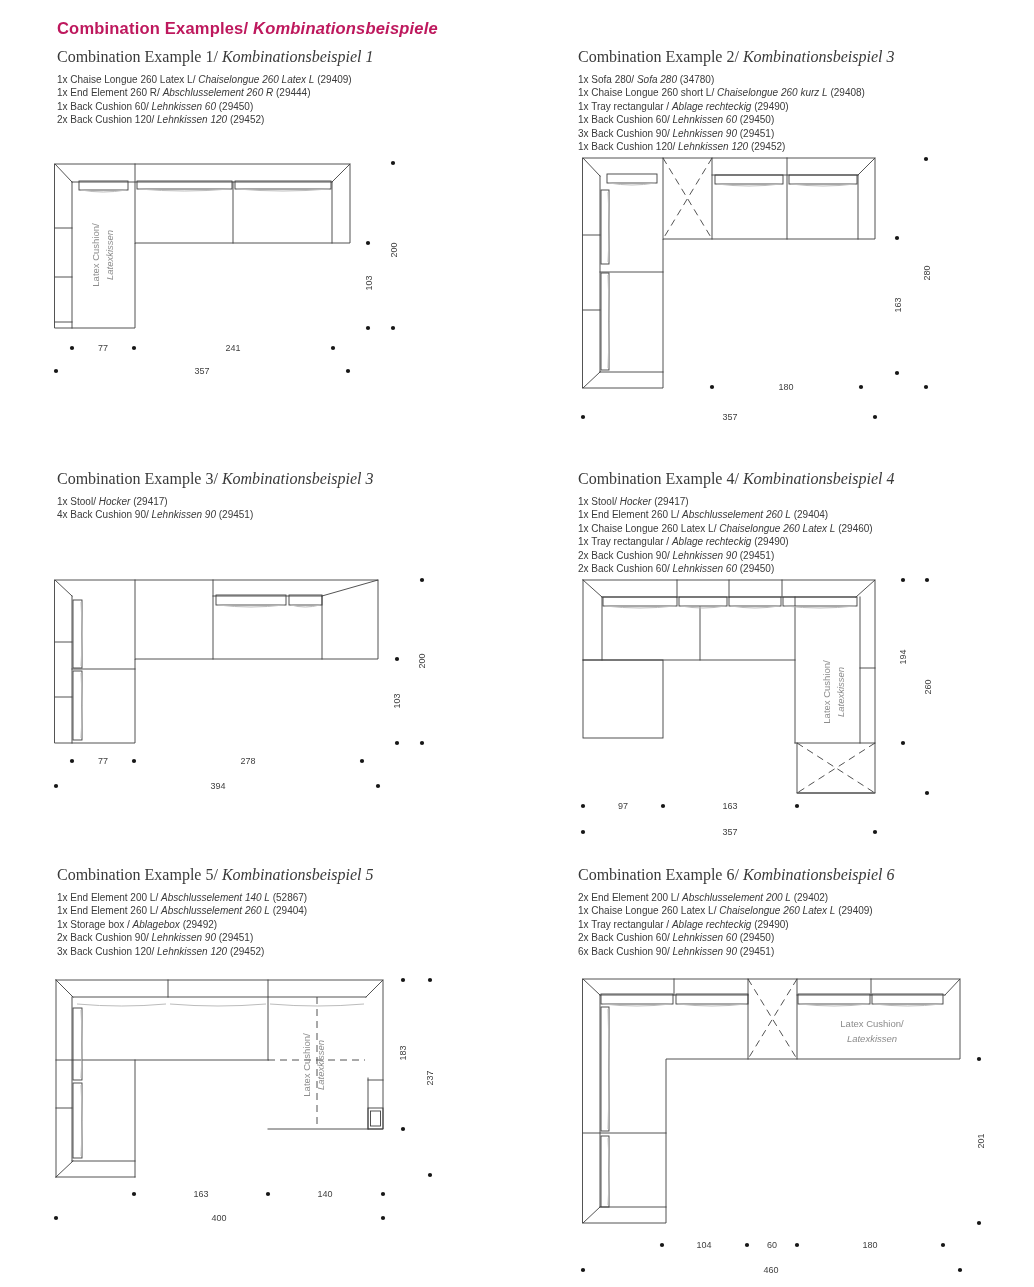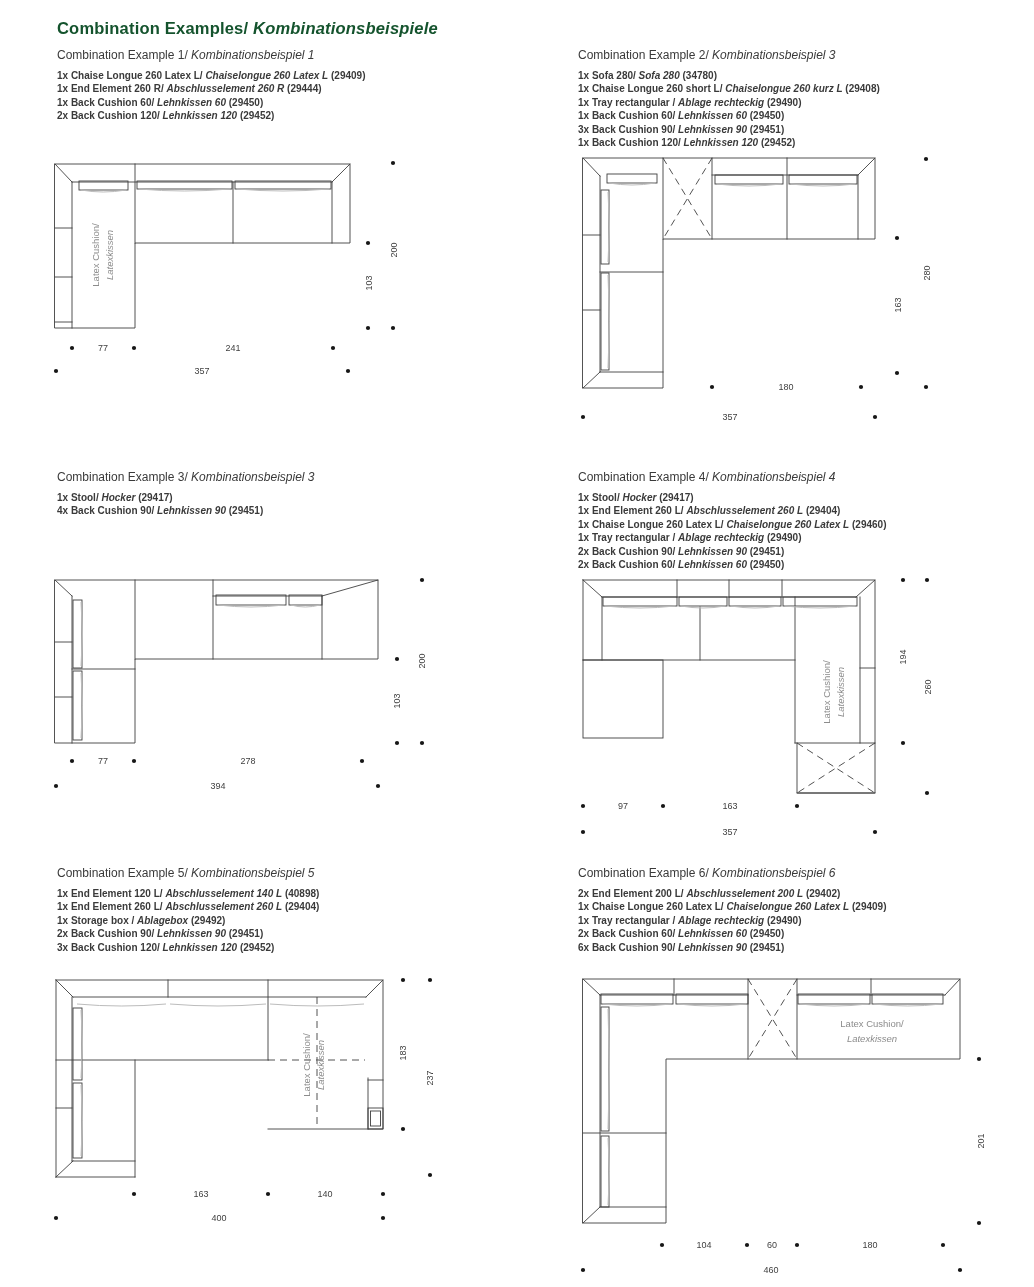--- a/index.html
+++ b/index.html
@@ -1,23 +1,23 @@
 <!DOCTYPE html>
 <html><head>
 <meta charset="utf-8">
 <title>Combination Examples</title>
 <style>
   html,body{margin:0;padding:0;background:#ffffff;}
   #page{position:relative;width:1034px;height:1287px;background:#ffffff;overflow:hidden;
         font-family:"Liberation Sans", sans-serif;color:#3a3a3a;}
-  #page-title{position:absolute;left:57px;top:8px;font-size:16.5px;font-weight:700;color:#14532d;letter-spacing:.2px;}
+  #page-title{position:absolute;left:57px;top:8px;font-size:16.5px;font-weight:700;color:#be185d;letter-spacing:.2px;}
   .it{font-style:italic;}
   .ex-block{position:absolute;width:470px;}
-  .ex-heading{font-size:12px;margin:0 0 7px 0;}
-  .item{font-size:10px;line-height:13.4px;white-space:nowrap;font-weight:bold;}
+  .ex-heading{font-size:16px;margin:0 0 7px 0;font-family:Liberation Serif, serif;}
+  .item{font-size:10px;line-height:13.4px;white-space:nowrap;}
   .fig{position:absolute;}
   .ln{stroke:#3f3f3f;stroke-width:0.9;fill:none;stroke-linecap:square;}
   .gry{stroke:#bcbcbc;stroke-width:1;fill:none;}
   .dsh{stroke:#3f3f3f;stroke-width:0.9;fill:none;stroke-dasharray:7 5;}
   .dot{fill:#161616;}
   text.dim{font-size:9px;fill:#3f3f3f;font-family:"Liberation Sans",sans-serif;}
   text.latex{font-size:9.5px;fill:#8c8c8c;font-family:"Liberation Sans",sans-serif;}
   text.lit{font-style:italic;}
 </style>
 </head>
@@ -227,21 +227,21 @@
       <text class="dim" text-anchor="middle" x="623" y="809">97</text>
       <text class="dim" text-anchor="middle" x="730" y="809">163</text>
       <text class="dim" text-anchor="middle" x="730" y="835">357</text>
       <text class="dim" text-anchor="middle" transform="translate(906 657) rotate(-90)">194</text>
       <text class="dim" text-anchor="middle" transform="translate(931 687) rotate(-90)">260</text>
     </g>
   </svg>
 
   <div class="ex-block" style="left:57px;top:866px">
     <div class="ex-heading"><span>Combination Example 5/</span> <span class="it">Kombinationsbeispiel 5</span></div>
-    <div class="item"><span>1x End Element 120 L/</span> <span class="it">Abschlusselement 140 L</span> <span>(40898)</span></div>
+    <div class="item"><span>1x End Element 200 L/</span> <span class="it">Abschlusselement 140 L</span> <span>(52867)</span></div>
     <div class="item"><span>1x End Element 260 L/</span> <span class="it">Abschlusselement 260 L</span> <span>(29404)</span></div>
     <div class="item"><span>1x Storage box /</span> <span class="it">Ablagebox</span> <span>(29492)</span></div>
     <div class="item"><span>2x Back Cushion 90/</span> <span class="it">Lehnkissen 90</span> <span>(29451)</span></div>
     <div class="item"><span>3x Back Cushion 120/</span> <span class="it">Lehnkissen 120</span> <span>(29452)</span></div>
   </div>
 
   <div class="ex-block" style="left:578px;top:866px">
     <div class="ex-heading"><span>Combination Example 6/</span> <span class="it">Kombinationsbeispiel 6</span></div>
     <div class="item"><span>2x End Element 200 L/</span> <span class="it">Abschlusselement 200 L</span> <span>(29402)</span></div>
     <div class="item"><span>1x Chaise Longue 260 Latex L/</span> <span class="it">Chaiselongue 260 Latex L</span> <span>(29409)</span></div>

